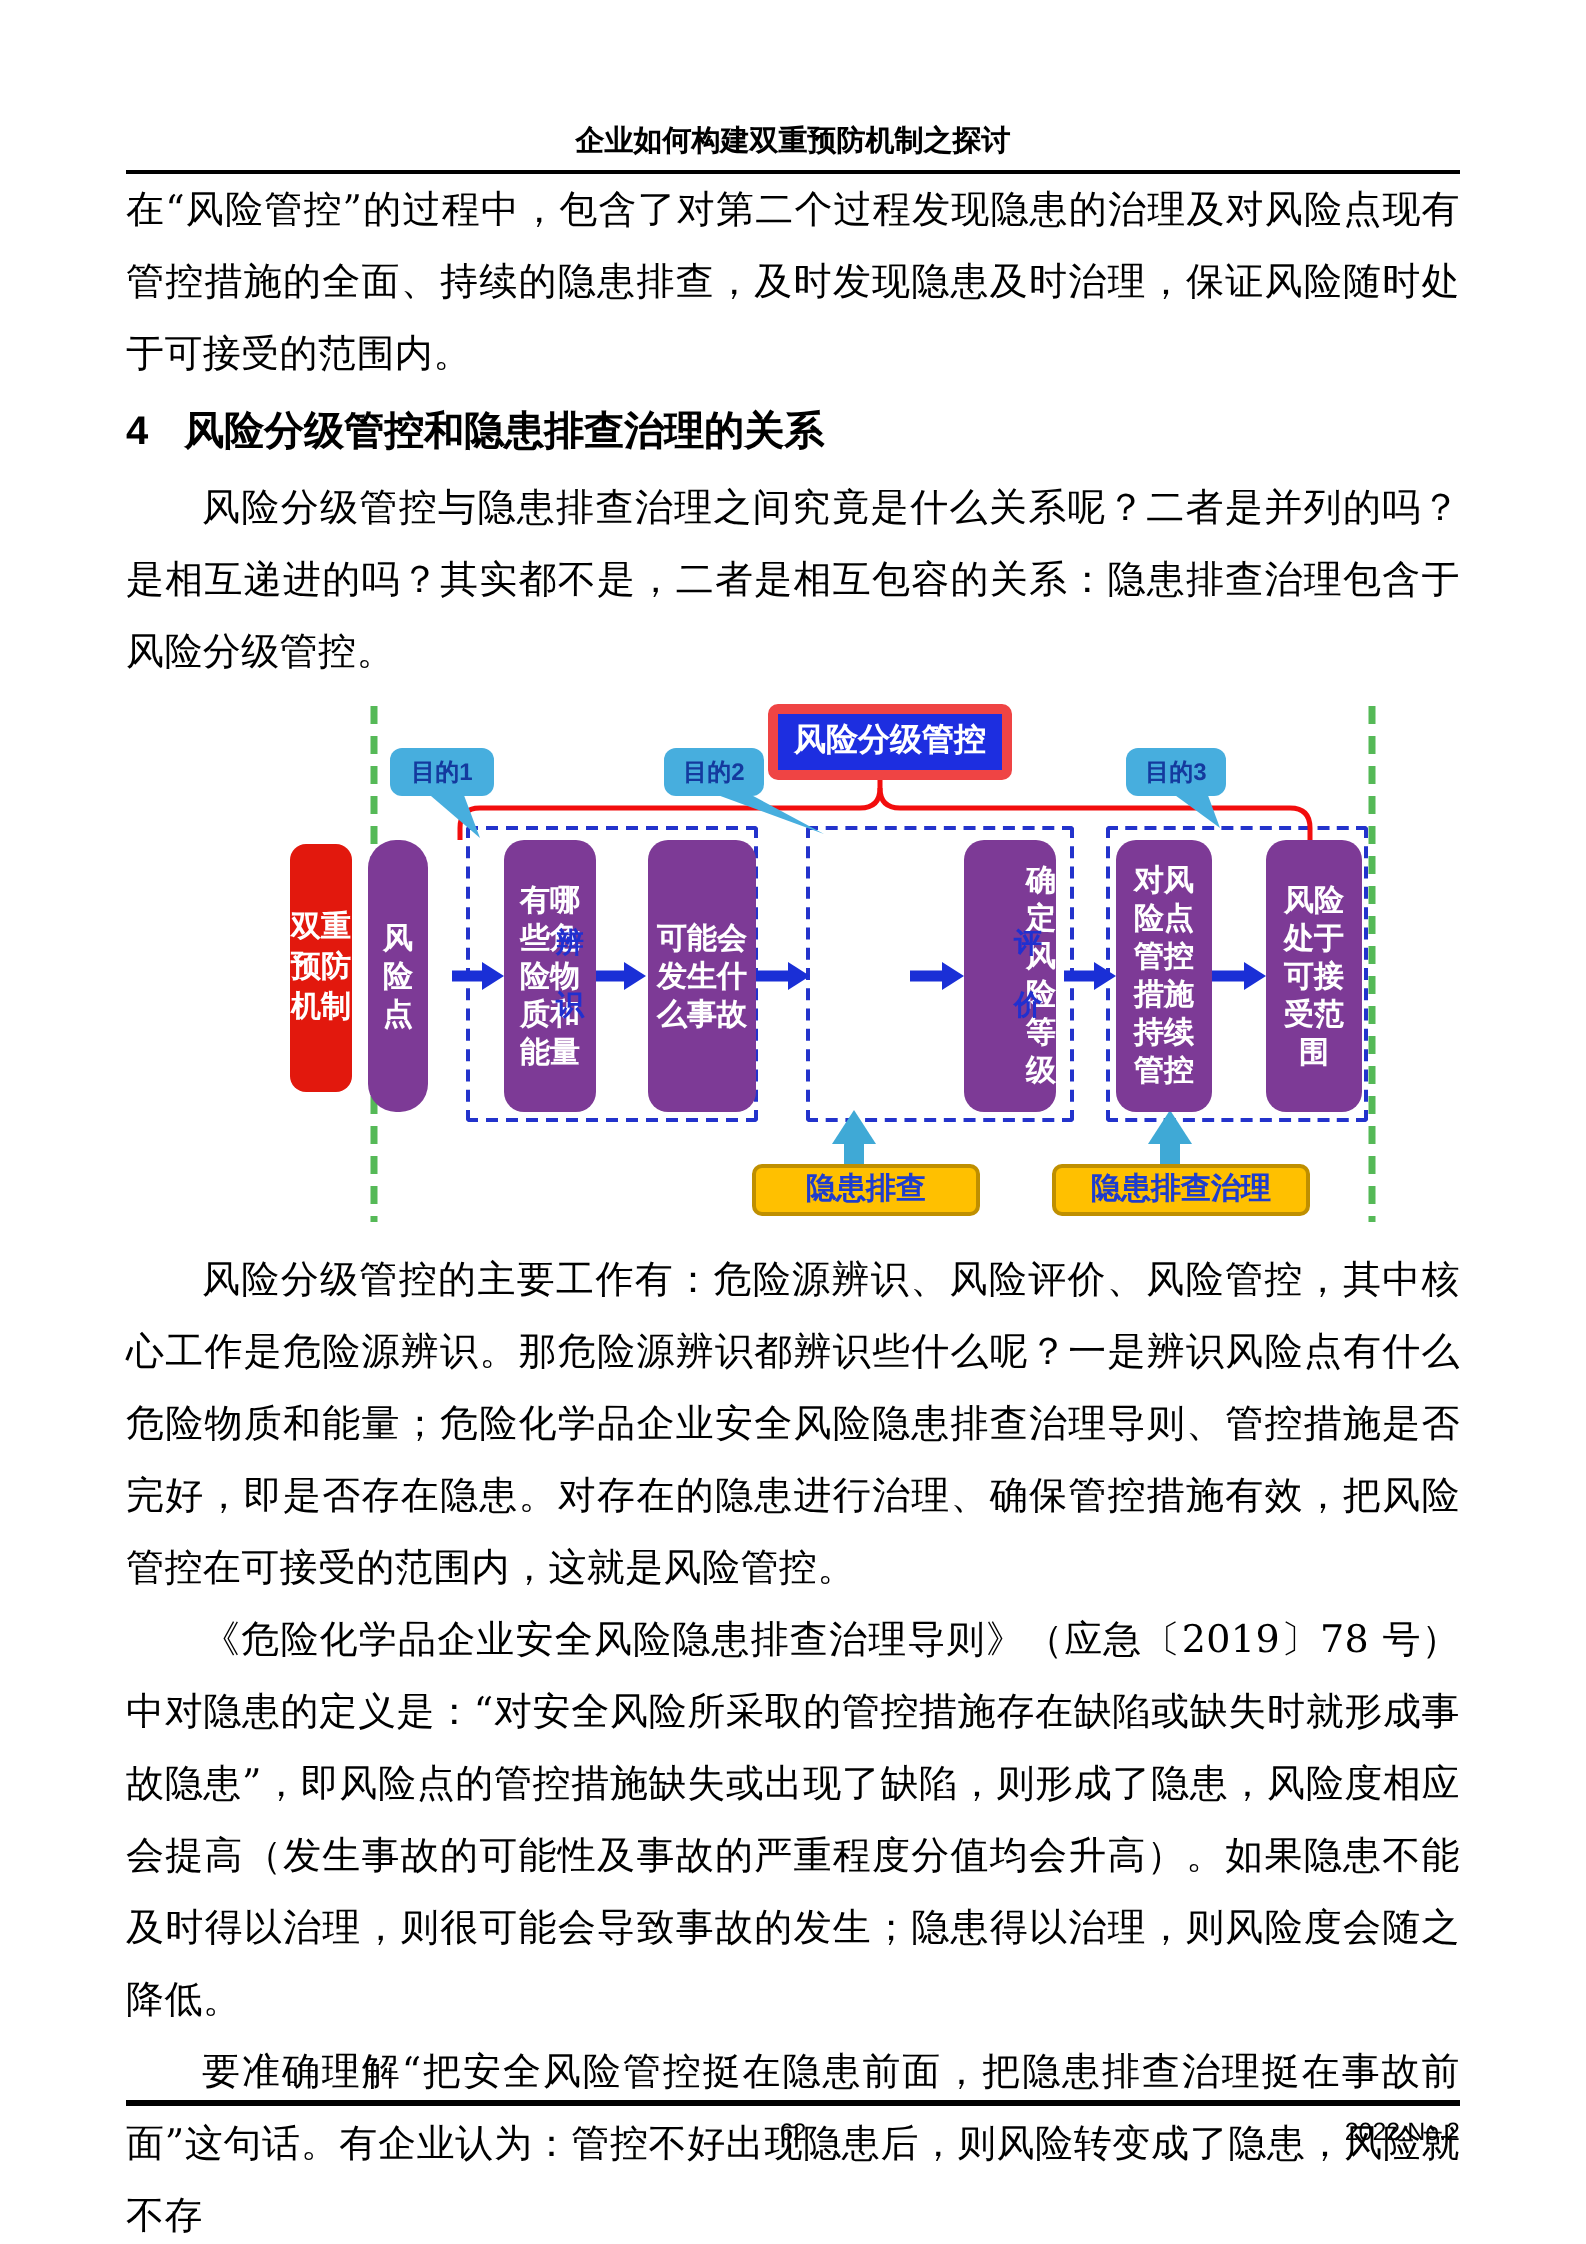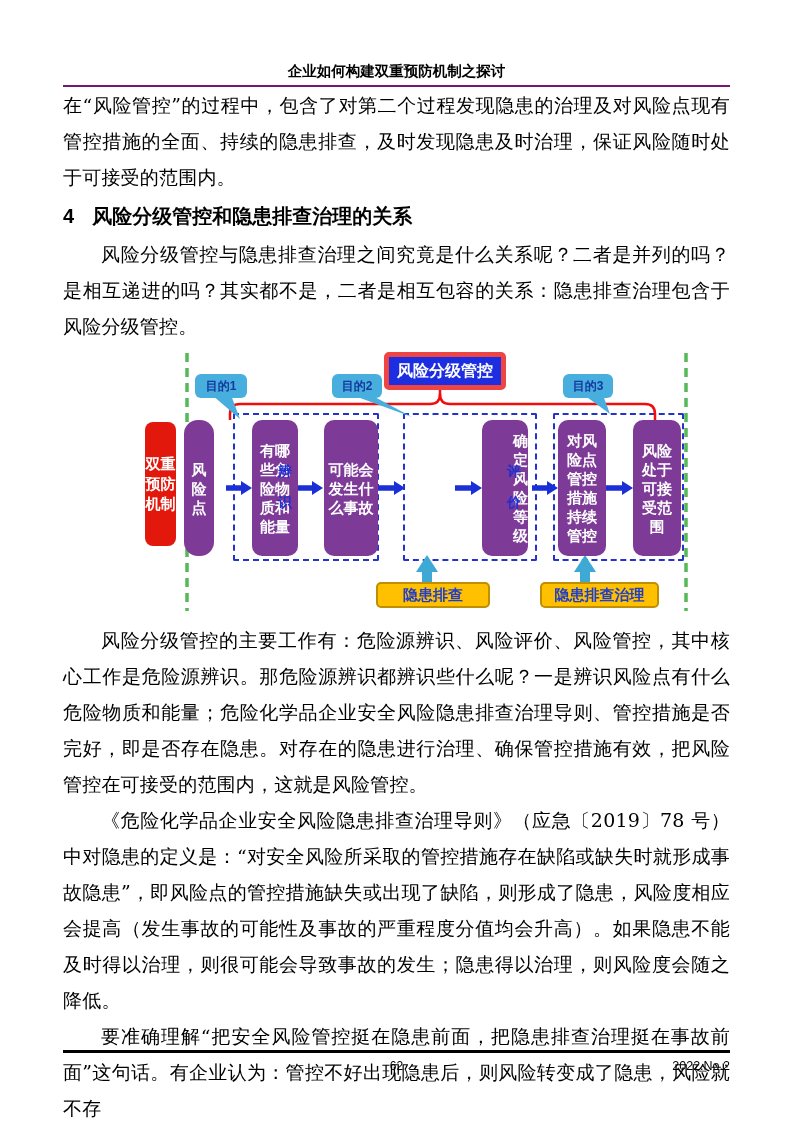--- a/index.html
+++ b/index.html
@@ -14,21 +14,21 @@
     color:#000;
     overflow:hidden;
   }
   
   .runhead{
     text-align:center;
     font-size:14.5px;
     font-weight:bold;
     line-height:22px;
     padding-bottom:3px;
-    border-bottom:2px solid #701a75;
+    border-bottom:2px solid #000000;
   }
   
   .body-text p{
     margin:0;
     font-size:19px;
     line-height:36px;
     text-align:justify;
     letter-spacing:0.2px;
   }
   .body-text p.indent{text-indent:2em;}
@@ -187,21 +187,21 @@
       <div class="pnode" style="left:112px;width:46px;">有哪些危险物质和能量</div>
       <div class="pnode" style="left:184px;width:54px;">可能会发生什么事故</div>
       <div class="pnode" style="left:342px;width:46px;padding-left:33px;">确定风险等级</div>
       <div class="pnode" style="left:418px;width:48px;">对风险点管控措施持续管控</div>
       <div class="pnode" style="left:493px;width:48px;">风险处于可接受范围</div>
 
       <div class="edge-label" style="left:90px;">辨识</div>
       <div class="edge-label" style="left:319px;">评价</div>
 
       <div class="ybox" style="left:236px;width:114px;">隐患排查</div>
-      <div class="ybox" style="left:400px;width:119px;">隐患排查治理</div>
+      <div class="ybox" style="left:386px;width:129px;">隐患排查治理</div>
     </div>
 
     <p class="indent">风险分级管控的主要工作有：危险源辨识、风险评价、风险管控，其中核心工作是危险源辨识。那危险源辨识都辨识些什么呢？一是辨识风险点有什么危险物质和能量；危险化学品企业安全风险隐患排查治理导则、管控措施是否完好，即是否存在隐患。对存在的隐患进行治理、确保管控措施有效，把风险管控在可接受的范围内，这就是风险管控。</p>
     <p class="indent">《危险化学品企业安全风险隐患排查治理导则》（应急〔2019〕78 号）中对隐患的定义是：“对安全风险所采取的管控措施存在缺陷或缺失时就形成事故隐患”，即风险点的管控措施缺失或出现了缺陷，则形成了隐患，风险度相应会提高（发生事故的可能性及事故的严重程度分值均会升高）。如果隐患不能及时得以治理，则很可能会导致事故的发生；隐患得以治理，则风险度会随之降低。</p>
     <p class="indent">要准确理解“把安全风险管控挺在隐患前面，把隐患排查治理挺在事故前面”这句话。有企业认为：管控不好出现隐患后，则风险转变成了隐患，风险就不存</p>
   </div>
 
   <div class="footer">
     <div class="pageno">62</div>
     <div class="issue">2022.No.2</div>

